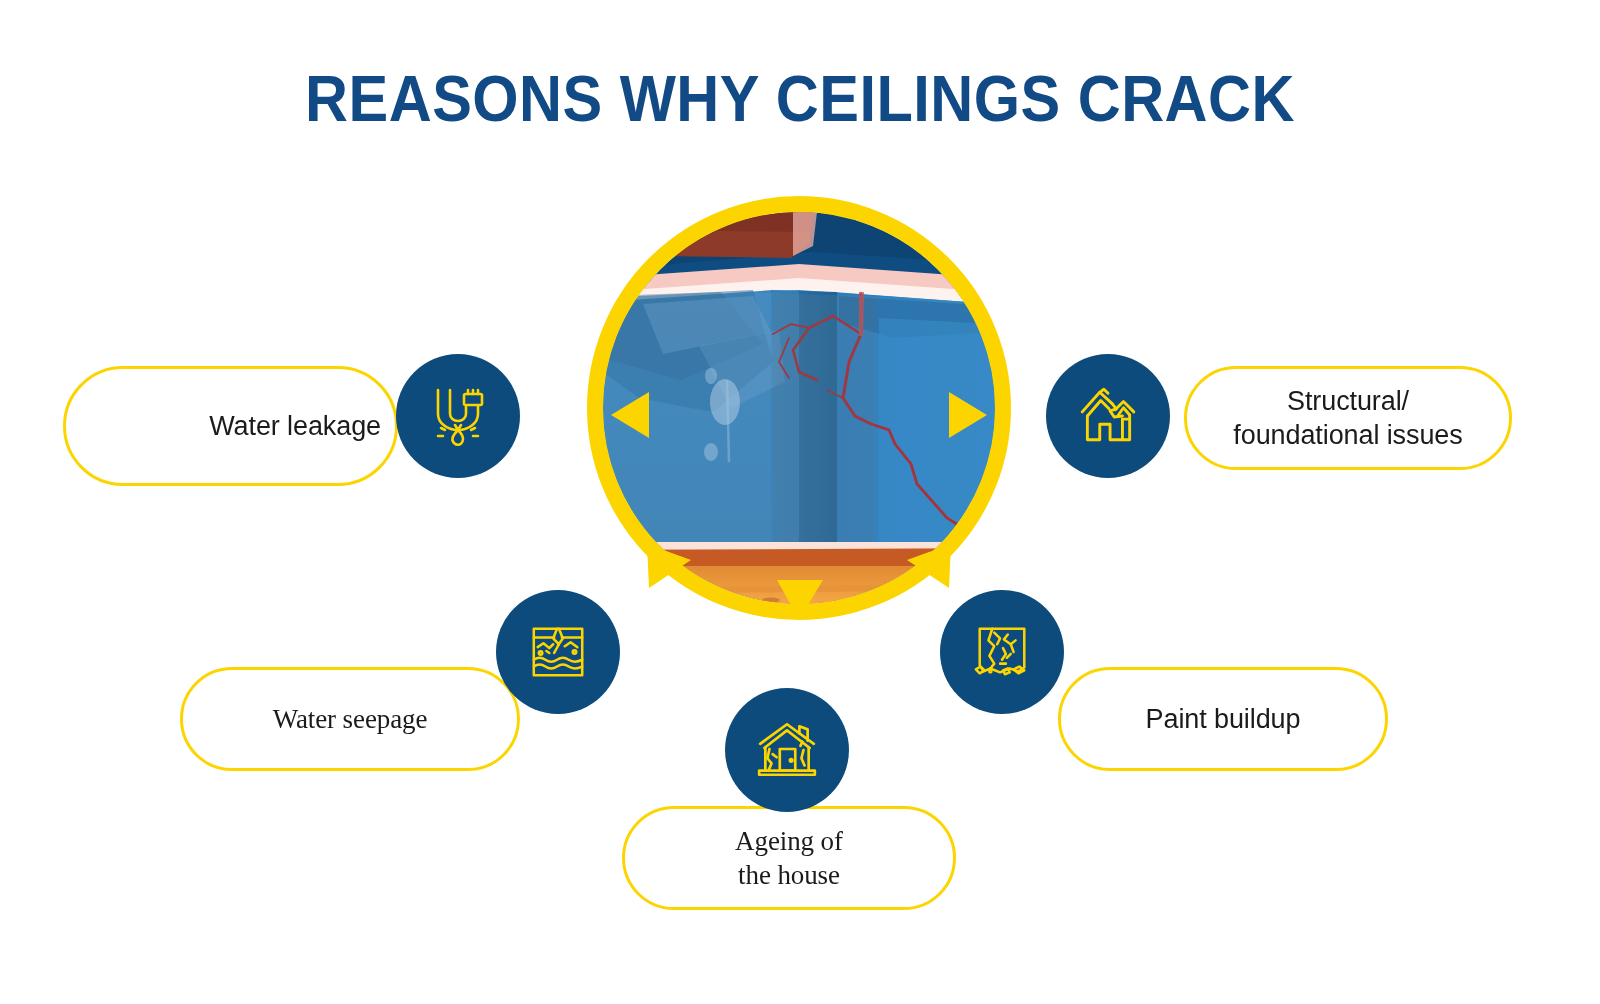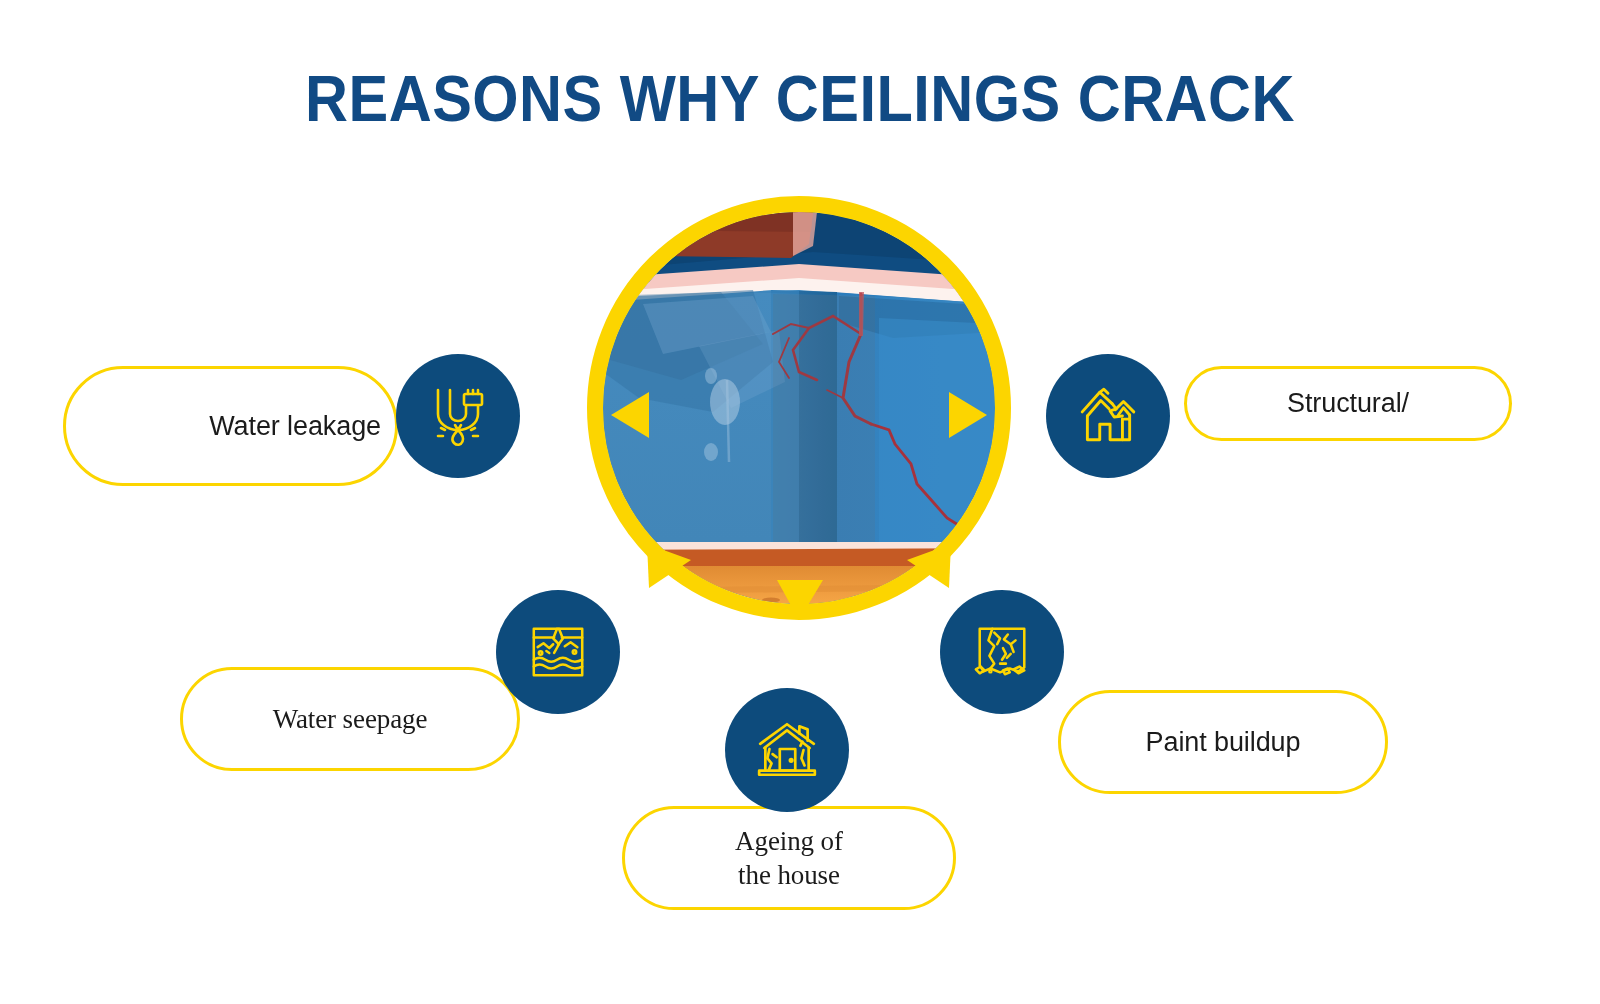--- a/index.html
+++ b/index.html
@@ -98,24 +98,24 @@
   
   #pill-water-leakage      { left: 63px;   top: 366px;  width: 335px; height: 120px; justify-content: flex-end; }
   #circle-water-leakage    { left: 396px;  top: 354px; }
 
   #pill-water-seepage      { left: 180px;  top: 667px;  width: 340px; height: 104px; font-family: Liberation Serif, serif; }
   #circle-water-seepage    { left: 496px;  top: 590px; }
 
   #pill-ageing             { left: 622px;  top: 806px;  width: 334px; height: 104px; font-family: Liberation Serif, serif; }
   #circle-ageing           { left: 725px;  top: 688px; }
 
-  #pill-paint-buildup      { left: 1058px; top: 667px;  width: 330px; height: 104px; margin-top: 23px; }
+  #pill-paint-buildup      { left: 1058px; top: 667px;  width: 330px; height: 104px; }
   #circle-paint-buildup    { left: 940px;  top: 590px; }
 
-  #pill-structural         { left: 1184px; top: 366px;  width: 328px; height: 75px; align-items: center; }
+  #pill-structural         { left: 1184px; top: 366px;  width: 328px; height: 104px; align-items: center; }
   #circle-structural       { left: 1046px; top: 354px; }
 </style>
 </head>
 <body>
 
 <div id="page-title">REASONS WHY CEILINGS CRACK</div>
 
 <div class="pill" id="pill-water-leakage">
   <span class="pill-text">Water leakage</span>
 </div>
@@ -131,20 +131,21 @@
   </span>
 </div>
 
 <div class="pill" id="pill-paint-buildup">
   <span class="pill-text">Paint buildup</span>
 </div>
 
 <div class="pill" id="pill-structural">
   <span class="pill-text">
     <span>Structural/</span><br>
+    <span>foundational issues</span>
   </span>
 </div>
 
 <div id="center-stage">
 
   <div id="center-photo-clip">
     <svg width="392" height="392" viewBox="0 0 392 392" xmlns="http://www.w3.org/2000/svg">
       <defs>
         <linearGradient id="gWallL" x1="0" y1="0" x2="0" y2="1">
           <stop offset="0" stop-color="#3E87BD"></stop>

